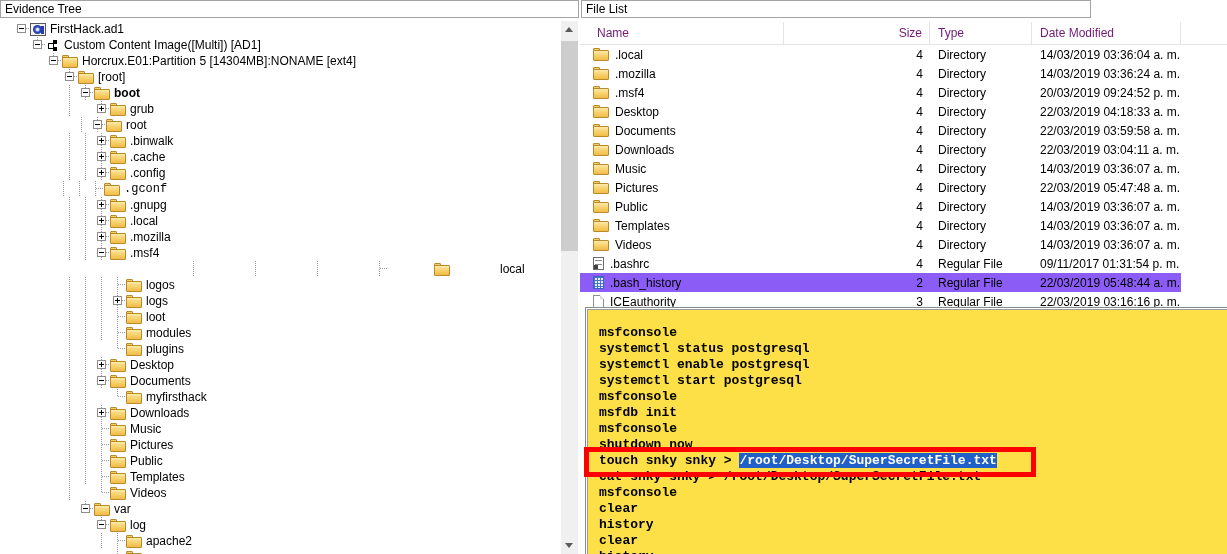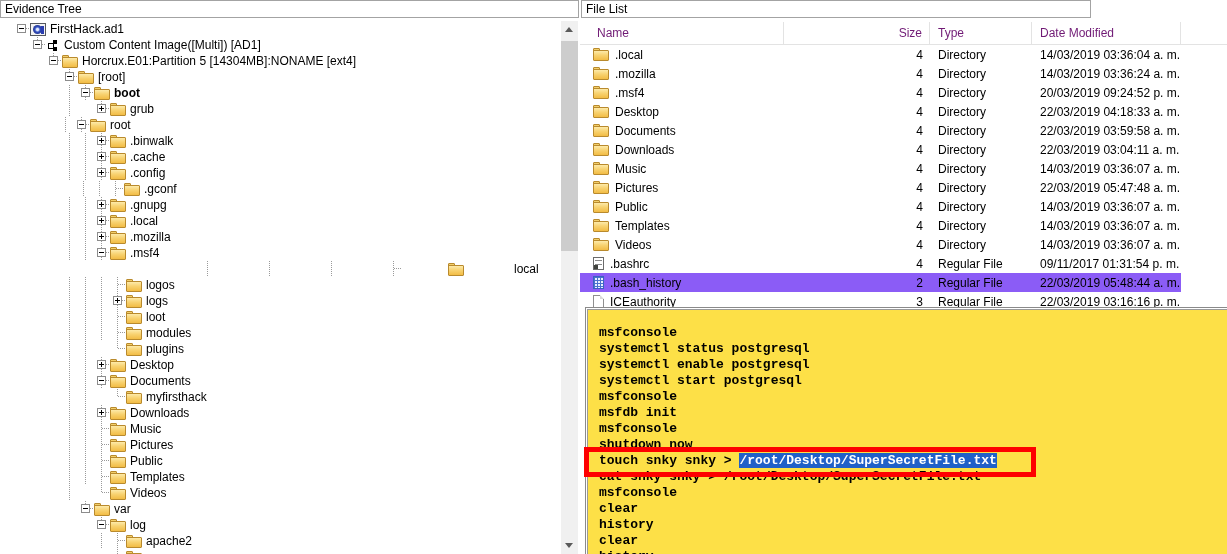--- a/index.html
+++ b/index.html
@@ -178,21 +178,21 @@
       </div>
       <div class="tcell"></div>
       <div class="tcell">
         <div class="vtop"></div>
         <div class="hstub"></div>
         <div class="ebox plus"></div>
       </div>
       <div class="i-folder"></div>
       <span class="tlabel">grub</span>
     </div>
-    <div class="trow" style="padding-left: 10px; text-align: right;">
+    <div class="trow" style="padding-left: 26px; text-align: right;">
       <div class="tcell"></div>
       <div class="tcell"></div>
       <div class="tcell"></div>
       <div class="tcell">
         <div class="vfull"></div>
       </div>
       <div class="tcell">
         <div class="vtop"></div>
         <div class="vbot"></div>
         <div class="hstub"></div>
@@ -251,21 +251,21 @@
       </div>
       <div class="tcell">
         <div class="vtop"></div>
         <div class="vbot"></div>
         <div class="hstub"></div>
         <div class="ebox plus"></div>
       </div>
       <div class="i-folder"></div>
       <span class="tlabel">.config</span>
     </div>
-    <div class="trow" style="padding-left: 28px;">
+    <div class="trow" style="padding-left: 8px; font-family: Liberation Mono, monospace;">
       <div class="tcell"></div>
       <div class="tcell"></div>
       <div class="tcell"></div>
       <div class="tcell">
         <div class="vfull"></div>
       </div>
       <div class="tcell">
         <div class="vfull"></div>
       </div>
       <div class="tcell">
@@ -345,21 +345,21 @@
       </div>
       <div class="tcell">
         <div class="vtop"></div>
         <div class="vbot"></div>
         <div class="hstub"></div>
         <div class="ebox"></div>
       </div>
       <div class="i-folder"></div>
       <span class="tlabel">.msf4</span>
     </div>
-    <div class="trow" style="padding-left: 14px; gap: 46px;">
+    <div class="trow" style=" gap: 46px;">
       <div class="tcell"></div>
       <div class="tcell"></div>
       <div class="tcell"></div>
       <div class="tcell">
         <div class="vfull"></div>
       </div>
       <div class="tcell">
         <div class="vfull"></div>
       </div>
       <div class="tcell">

